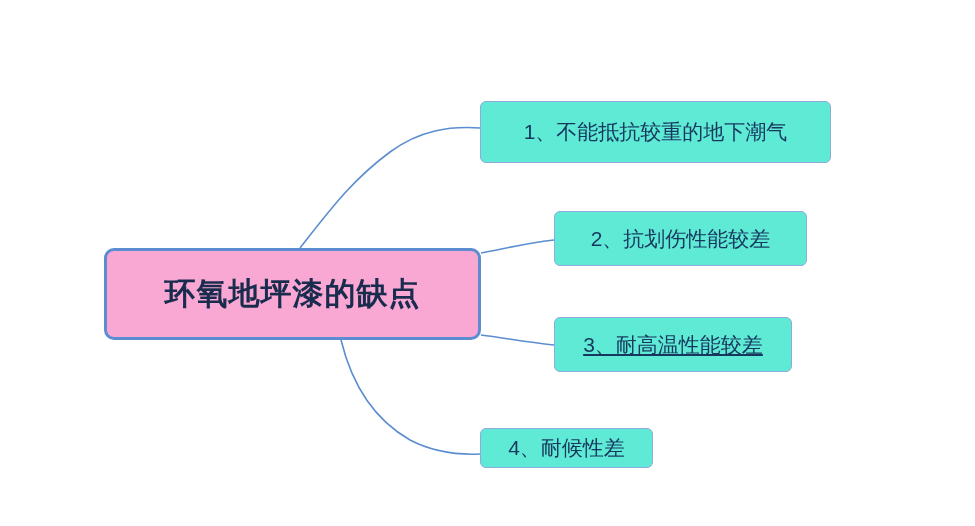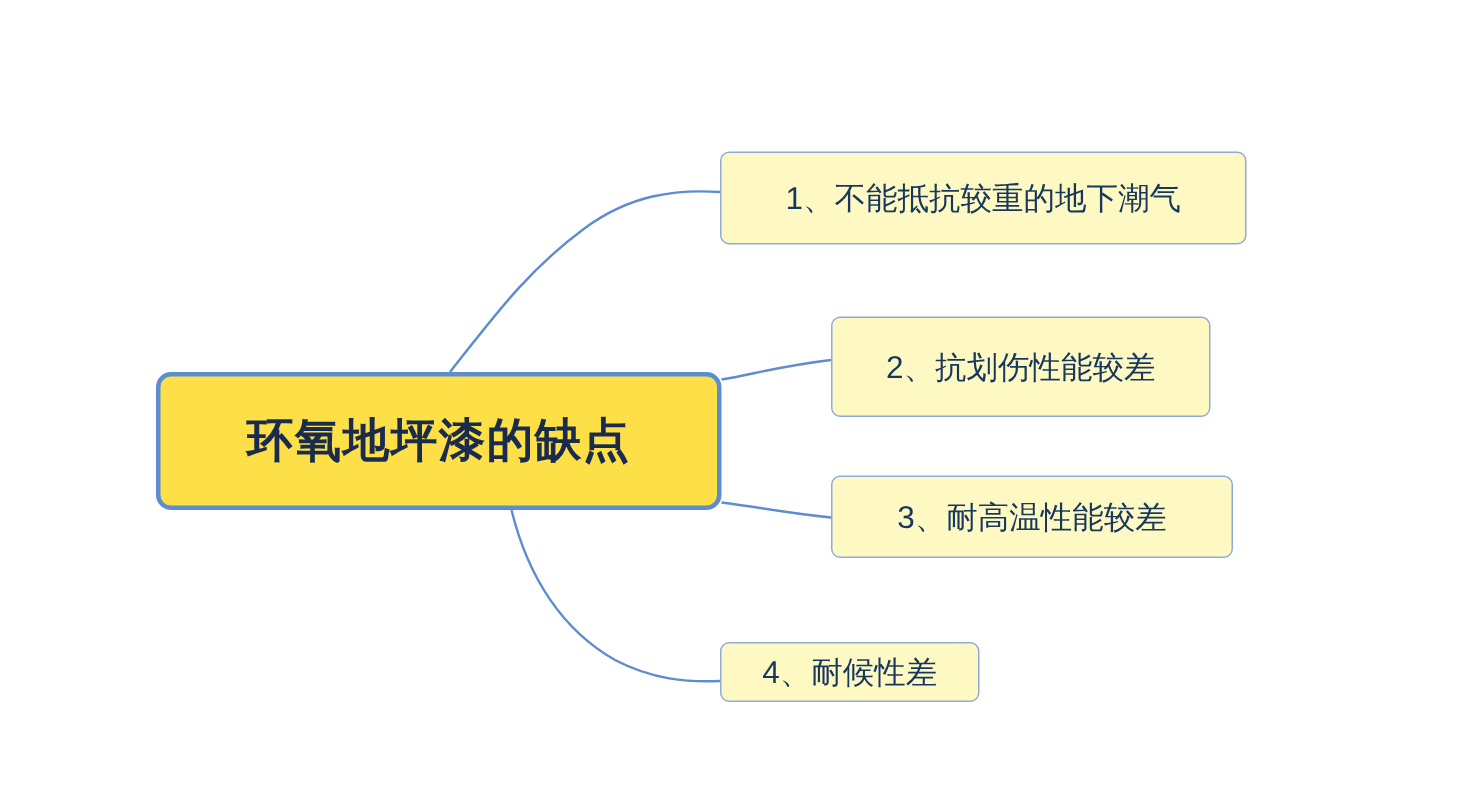--- a/index.html
+++ b/index.html
@@ -34,39 +34,39 @@
     display: flex;
     align-items: center;
     justify-content: center;
     border-radius: 6px;
   }
   .root-node {
     left: 104px;
     top: 248px;
     width: 377px;
     height: 92px;
-    background: #fde047;
+    background: #f9a8d4;
     border: 3px solid #5b8dd0;
     border-radius: 10px;
     font-size: 31px;
     font-weight: bold;
     color: #1a2c4e;
     letter-spacing: 1px;
   }
   .leaf-node {
-    background: #fef9c3;
+    background: #5eead4;
     border: 1.5px solid #8faadc;
     font-size: 21px;
     color: #17375e;
     padding: 0 14px;
     white-space: nowrap;
   }
   .leaf-1 { left: 480px; top: 101px; width: 351px; height: 62px; }
-  .leaf-2 { left: 554px; top: 211px; width: 253px; height: 67px; }
-  .leaf-3 { left: 554px; top: 317px; width: 268px; height: 55px; }
+  .leaf-2 { left: 554px; top: 211px; width: 253px; height: 55px; }
+  .leaf-3 { left: 554px; top: 317px; width: 238px; height: 55px; text-decoration: underline; }
   .leaf-4 { left: 480px; top: 428px; width: 173px; height: 40px; }
 </style>
 </head>
 <body>
 
 <div id="canvas">
 
   <svg id="connectors" viewBox="0 0 975 526">
     <path d="M 300 248 C 330 210, 352 180, 390 152 C 420 130, 450 126, 480 128" fill="none" stroke="#5b8dd0" stroke-width="1.6"></path>
     <path d="M 481 253 C 500 250, 520 244, 554 240" fill="none" stroke="#5b8dd0" stroke-width="1.6"></path>

